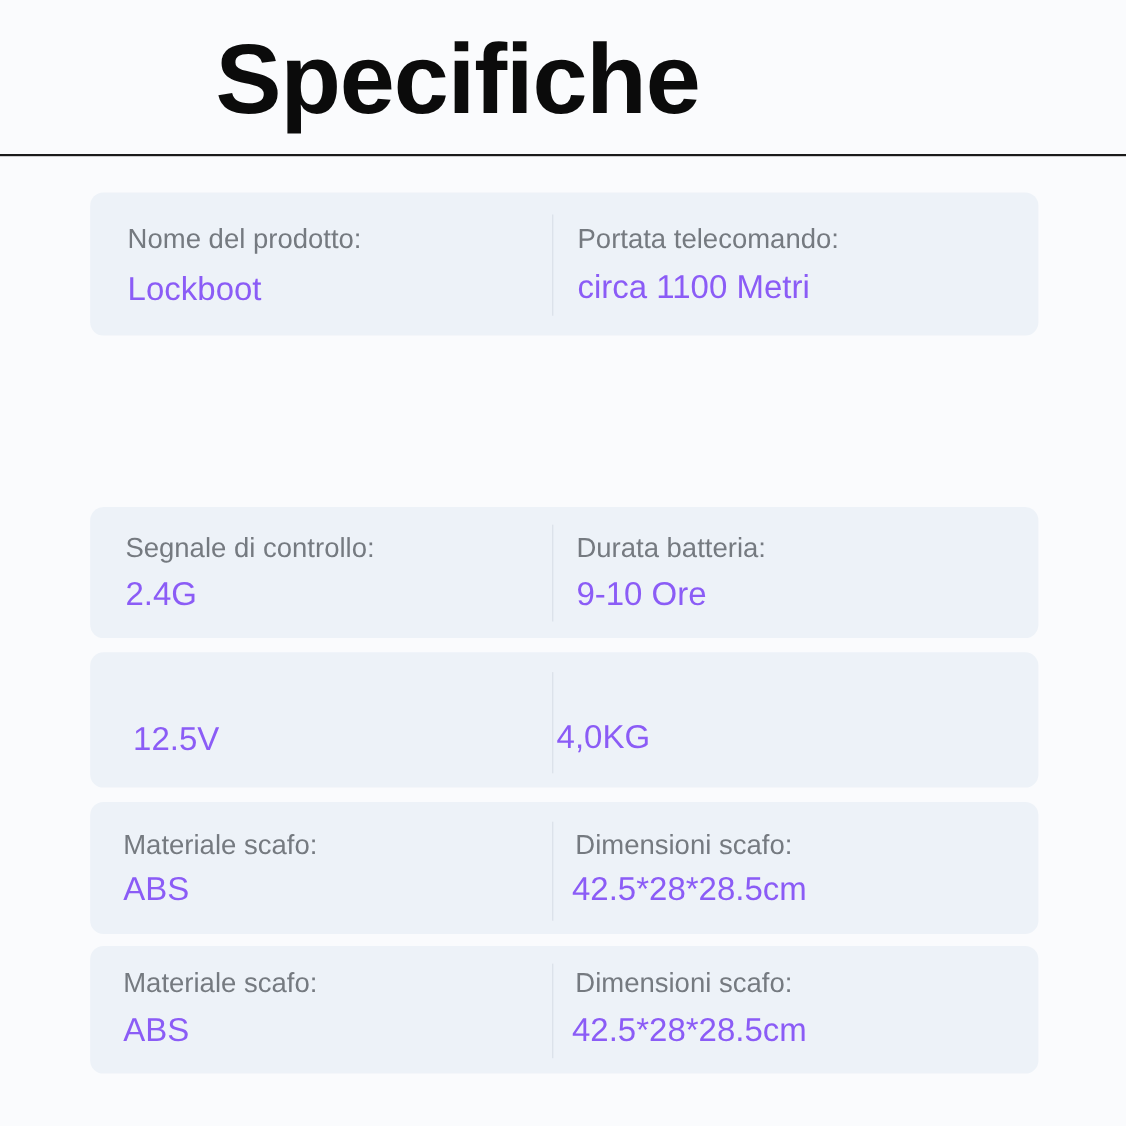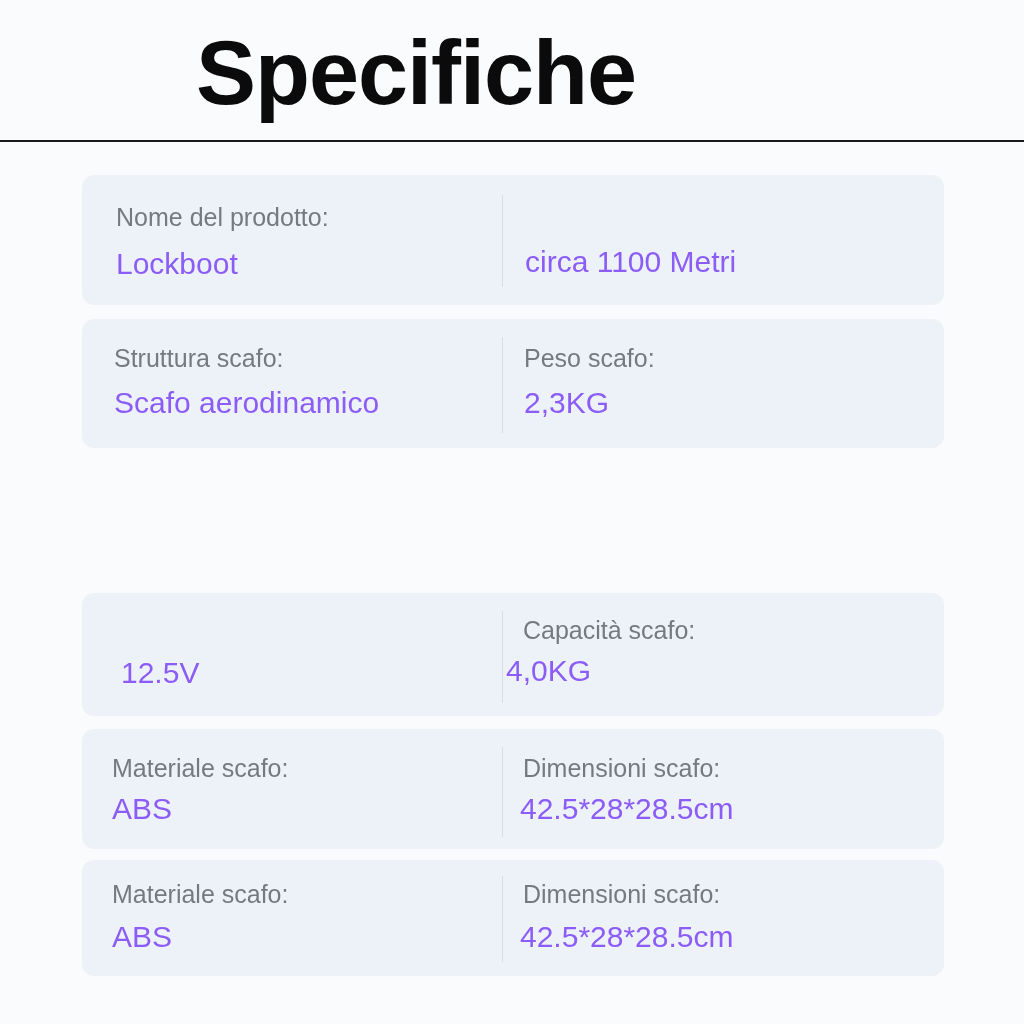--- a/index.html
+++ b/index.html
@@ -38,36 +38,36 @@
 <body>
 
 <div class="page">
   <h1 class="title">Specifiche</h1>
   <div class="rule"></div>
 
   <div class="card" style="top:175px;height:130px;text-align:right;">
     <div class="divider" style="top:20px;height:92px;"></div>
     <span class="label" style="left:34px;top:28px;">Nome del prodotto:</span>
     <span class="value" style="left:34px;top:72px;">Lockboot</span>
+    <span class="label" style="left:443px;top:28px;">Portata telecomando:</span>
     <span class="value" style="left:443px;top:70px;">circa 1100 Metri</span>
   </div>
 
-  <div class="card" style="top:319px;height:129px;">
-    <div class="divider" style="top:18px;height:96px;"></div>
-    <span class="label" style="left:32px;top:25px;">Struttura scafo:</span>
-    <span class="value" style="left:32px;top:67px;">Scafo aerodinamico</span>
-    <span class="label" style="left:442px;top:25px;">Peso scafo:</span>
-    <span class="value" style="left:442px;top:67px;">2,3KG</span>
+
+  <div class="card" style="top:461px;height:119px;">
+    <div class="divider" style="top:16px;height:88px;"></div>
+    <span class="label" style="left:32px;top:23px;">Segnale di controllo:</span>
+    <span class="value" style="left:32px;top:63px;">2.4G</span>
+    <span class="label" style="left:442px;top:23px;">Durata batteria:</span>
+    <span class="value" style="left:442px;top:63px;">9-10 Ore</span>
   </div>
-
 
   <div class="card" style="top:593px;height:123px;">
     <div class="divider" style="top:18px;height:92px;"></div>
     <span class="value" style="left:39px;top:63px;">12.5V</span>
-    <span class="label" style="left:441px;top:23px;">Capacità scafo:</span>
     <span class="value" style="left:424px;top:61px;">4,0KG</span>
   </div>
 
   <div class="card" style="top:729px;height:120px;">
     <div class="divider" style="top:18px;height:90px;"></div>
     <span class="label" style="left:30px;top:25px;">Materiale scafo:</span>
     <span class="value" style="left:30px;top:63px;">ABS</span>
     <span class="label" style="left:441px;top:25px;">Dimensioni scafo:</span>
     <span class="value" style="left:438px;top:63px;">42.5*28*28.5cm</span>
   </div>

